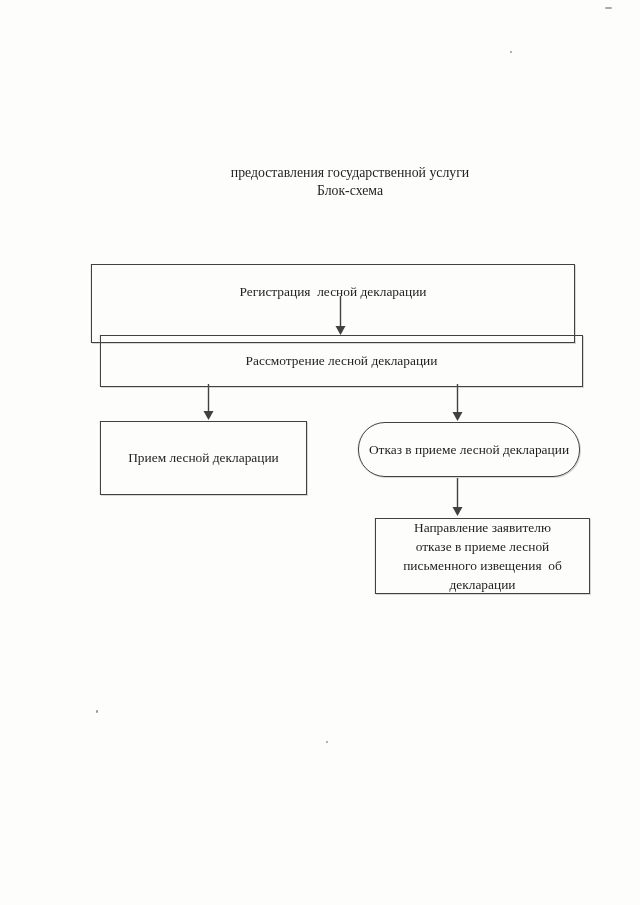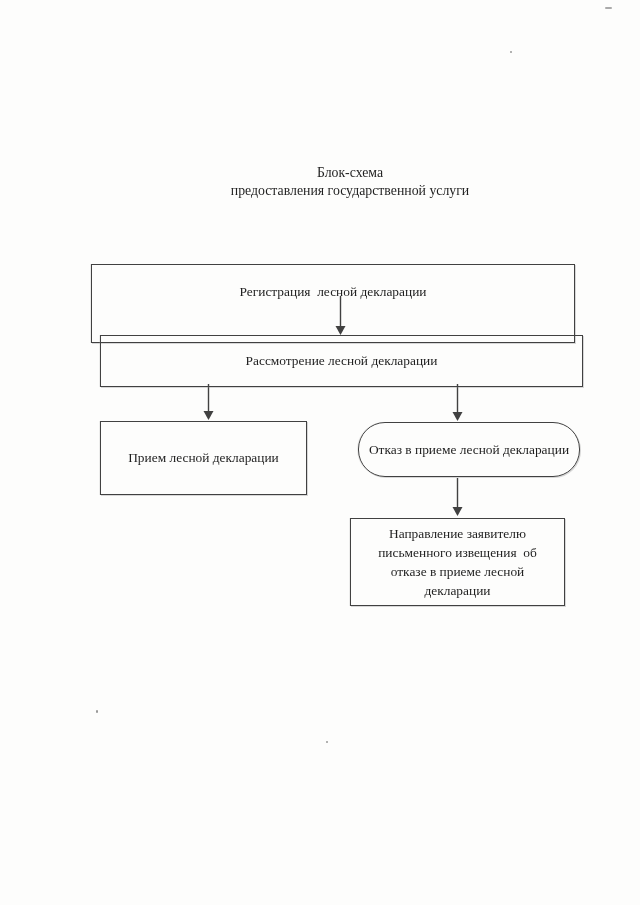--- a/index.html
+++ b/index.html
@@ -54,21 +54,21 @@
     box-shadow: 1px 1px 0 rgba(130,130,130,0.30), -1px 0 0 rgba(160,160,160,0.18);
   }
   .node span { white-space: pre; }
   .node-registration {
     left: 91px;  top: 216px; width: 484px; height: 79px;
     align-items: flex-start; padding-top: 19px; margin-top: 48px;
   }
   .node-review     { left: 100px; top: 335px; width: 483px; height: 52px; }
   .node-acceptance { left: 100px; top: 421px; width: 207px; height: 74px; text-align: right; }
   .node-refusal    { left: 358px; top: 422px; width: 222px; height: 55px; border-radius: 27px; }
-  .node-notice     { left: 350px; top: 518px; width: 215px; height: 88px; line-height: 19px; }
+  .node-notice     { left: 375px; top: 518px; width: 215px; height: 76px; line-height: 19px; }
   .notice-lines div { white-space: pre; }
 
   
   .connectors {
     position: absolute;
     left: 0; top: 0;
     width: 640px; height: 905px;
     color: var(--line, #3f3f3f);
     pointer-events: none;
   }
@@ -86,22 +86,22 @@
   .speck-3 { left: 96px;  top: 710px; width: 2px; height: 3px; }
   .speck-4 { left: 326px; top: 741px; width: 2px; height: 2px; }
 </style>
 </head>
 <body>
 
 <div class="page">
 
 
   <div class="heading">
+    <div>предоставления государственной услуги</div>
     <div>Блок-схема</div>
-    <div>предоставления государственной услуги</div>
   </div>
 
   <svg class="connectors" viewBox="0 0 640 905" xmlns="http://www.w3.org/2000/svg">
     <g>
       <line x1="340.5" y1="296" x2="340.5" y2="326"></line>
       <polygon points="335.5,326 345.5,326 340.5,335"></polygon>
     </g>
     <g>
       <line x1="208.5" y1="384" x2="208.5" y2="411"></line>
       <polygon points="203.5,411 213.5,411 208.5,420"></polygon>
@@ -128,22 +128,22 @@
     <span>Прием лесной декларации</span>
   </div>
 
   <div class="node node-refusal">
     <span>Отказ в приеме лесной декларации</span>
   </div>
 
   <div class="node node-notice">
     <div class="notice-lines">
       <div>Направление заявителю</div>
+      <div>отказе в приеме лесной</div>
       <div>письменного извещения  об</div>
-      <div>отказе в приеме лесной</div>
       <div>декларации</div>
     </div>
   </div>
 
   <div class="speck speck-1"></div>
   <div class="speck speck-2"></div>
   <div class="speck speck-3"></div>
   <div class="speck speck-4"></div>
 
 </div>

